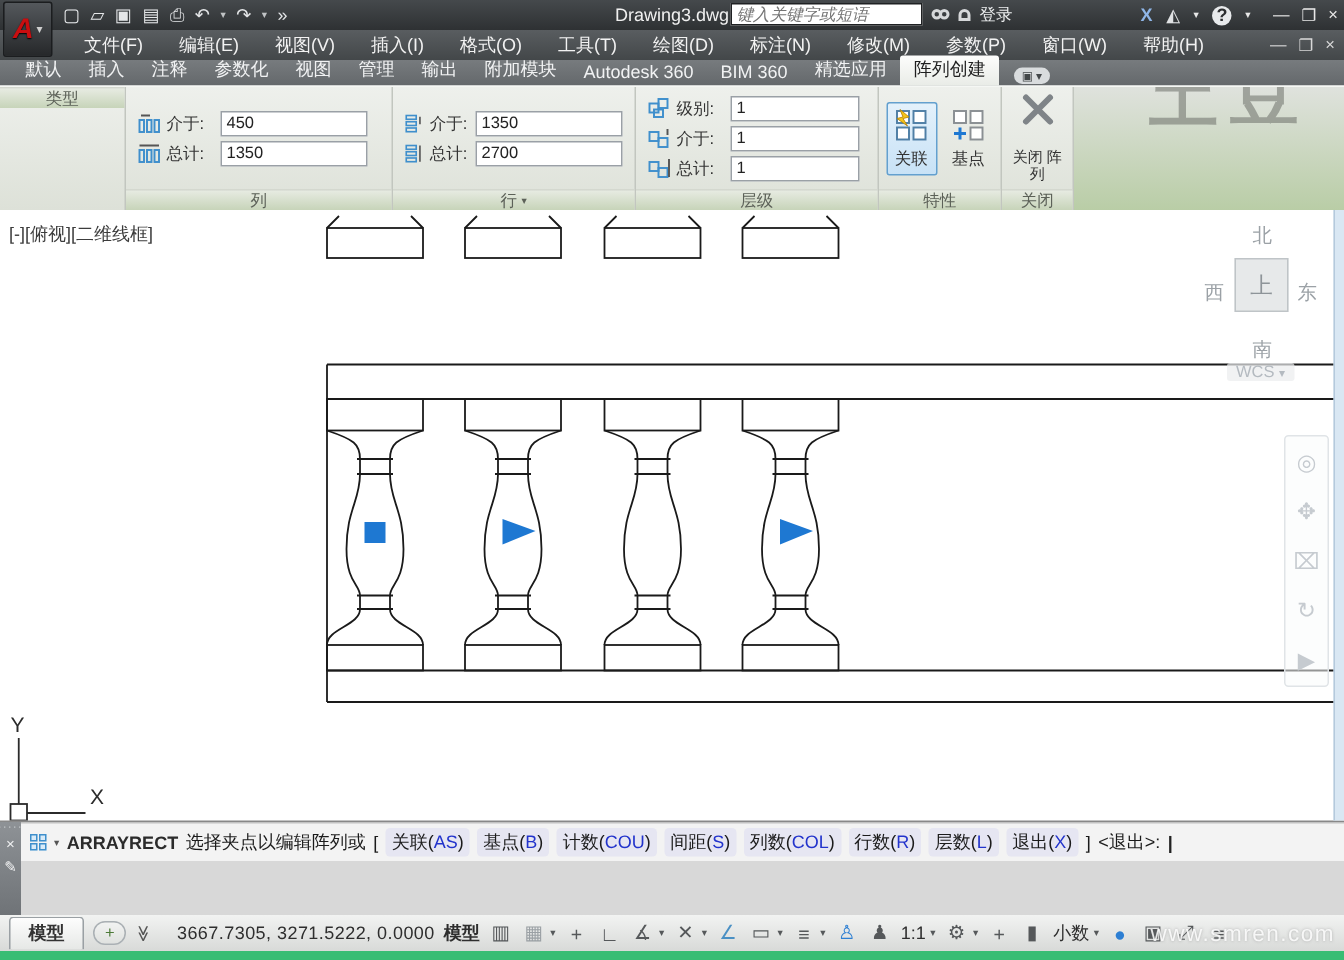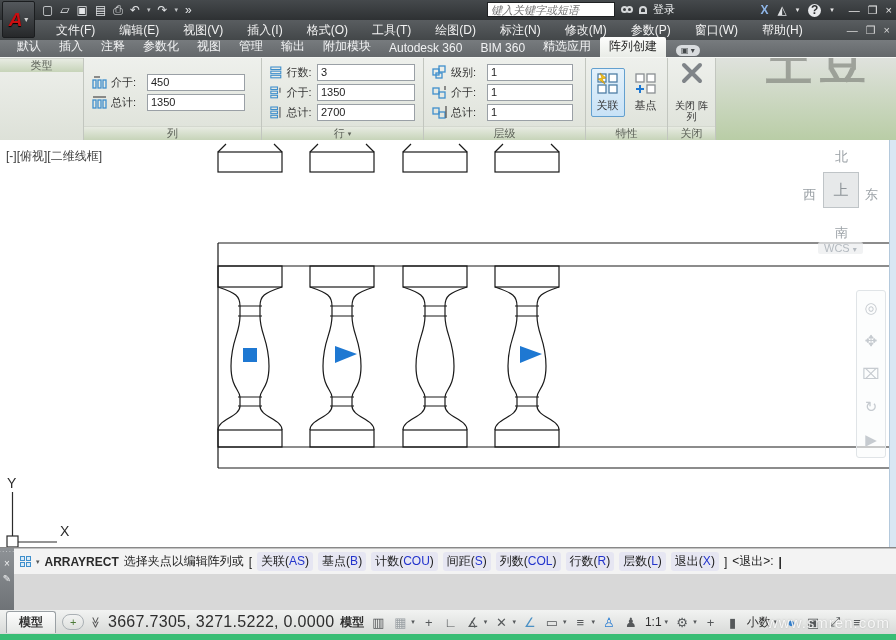--- a/index.html
+++ b/index.html
@@ -100,21 +100,21 @@
   .chip .code { color:#2233cc; }
   .caret-cursor { color:#222; font-weight:bold; }
 
   
   .statusbar { position:absolute; left:0; top:610px; width:896px; height:24px;
     background:linear-gradient(#f2f3f2,#d8dad8); display:flex; align-items:center; gap:6px; padding:0 6px; color:#333; }
   .model-tab { background:linear-gradient(#fdfdfd,#e6e8e6); border:1px solid #9aa0a4; border-bottom:none;
     font-weight:bold; font-size:12px; padding:2px 12px; border-radius:3px 3px 0 0; }
   .plus-tab { background:linear-gradient(#f2f3f2,#dfe1df); border:1px solid #aab0b4; font-size:11px; padding:1px 7px; border-radius:8px; color:#4c7a38; }
   .chev2 { font-size:11px; color:#555; transform:rotate(90deg); display:inline-block; }
-  .coords { font-size:16px; color:#2e2e2e; margin-left:0; letter-spacing:.3px; white-space:nowrap; }
+  .coords { font-size:12px; color:#2e2e2e; margin-left:10px; letter-spacing:.3px; white-space:nowrap; }
   .sb-ico { display:inline-flex; align-items:center; justify-content:center; min-width:16px; height:18px; font-size:13px; color:#55585a; }
   .sb-caret { font-size:7px; color:#55585a; margin-left:-3px; }
   .sb-text { font-size:12px; color:#2e2e2e; white-space:nowrap; }
   .wm-status { position:absolute; right:6px; bottom:3px; font-size:15px; color:rgba(255,255,255,.85);
     text-shadow:0 0 2px rgba(120,120,120,.5); letter-spacing:1px; }
   .green-strip { position:absolute; left:0; top:634px; width:896px; height:6px; background:#38bd74; }
 
   .ricon { display:inline-block; }
 </style>
 </head>
@@ -132,20 +132,21 @@
       <span class="ico">▱</span>
       <span class="ico">▣</span>
       <span class="ico">▤</span>
       <span class="ico">⎙</span>
       <span class="ico">↶</span>
       <span class="caret">▾</span>
       <span class="ico">↷</span>
       <span class="caret">▾</span>
       <span class="ico">»</span>
     </div>
+    <div class="title-text">Drawing3.dwg</div>
     <div class="search-wrap">
       <input type="text" placeholder="键入关键字或短语" style="">
       <span class="binoculars">
           <i></i>
           <i></i>
         </span>
       <span class="person-ico"></span>
       <span style="font-size:11px;color:#eceeef;">登录</span>
     </div>
     <div class="tb-right">
@@ -236,31 +237,20 @@
         </div>
       </div>
       <div class="panel-title">
         <span>列</span>
       </div>
     </div>
 
     <div class="panel" style="width:162px">
       <div class="panel-body">
         <div class="fields">
-          <div class="frow">
-            <svg class="ricon" width="15" height="14" viewBox="0 0 15 14">
-              <g stroke="#3f8fcc" fill="none" stroke-width="1.3">
-                  <rect x="1" y="1" width="12" height="3"></rect>
-                  <rect x="1" y="6" width="12" height="3"></rect>
-                  <rect x="1" y="11" width="12" height="3"></rect>
-                </g>
-            </svg>
-            <span class="flabel" style="width:32px">行数:</span>
-            <input style="width: 98px;" value="3">
-          </div>
           <div class="frow">
             <svg class="ricon" width="15" height="14" viewBox="0 0 15 14">
               <g stroke="#3f8fcc" fill="none" stroke-width="1.3">
                   <rect x="1" y="1" width="8" height="3"></rect>
                   <rect x="1" y="6" width="8" height="3"></rect>
                   <rect x="1" y="11" width="8" height="3"></rect>
                   <path d="M12 2 V8" stroke="#555"></path>
                 </g>
             </svg>
             <span class="flabel" style="width:32px">介于:</span>

